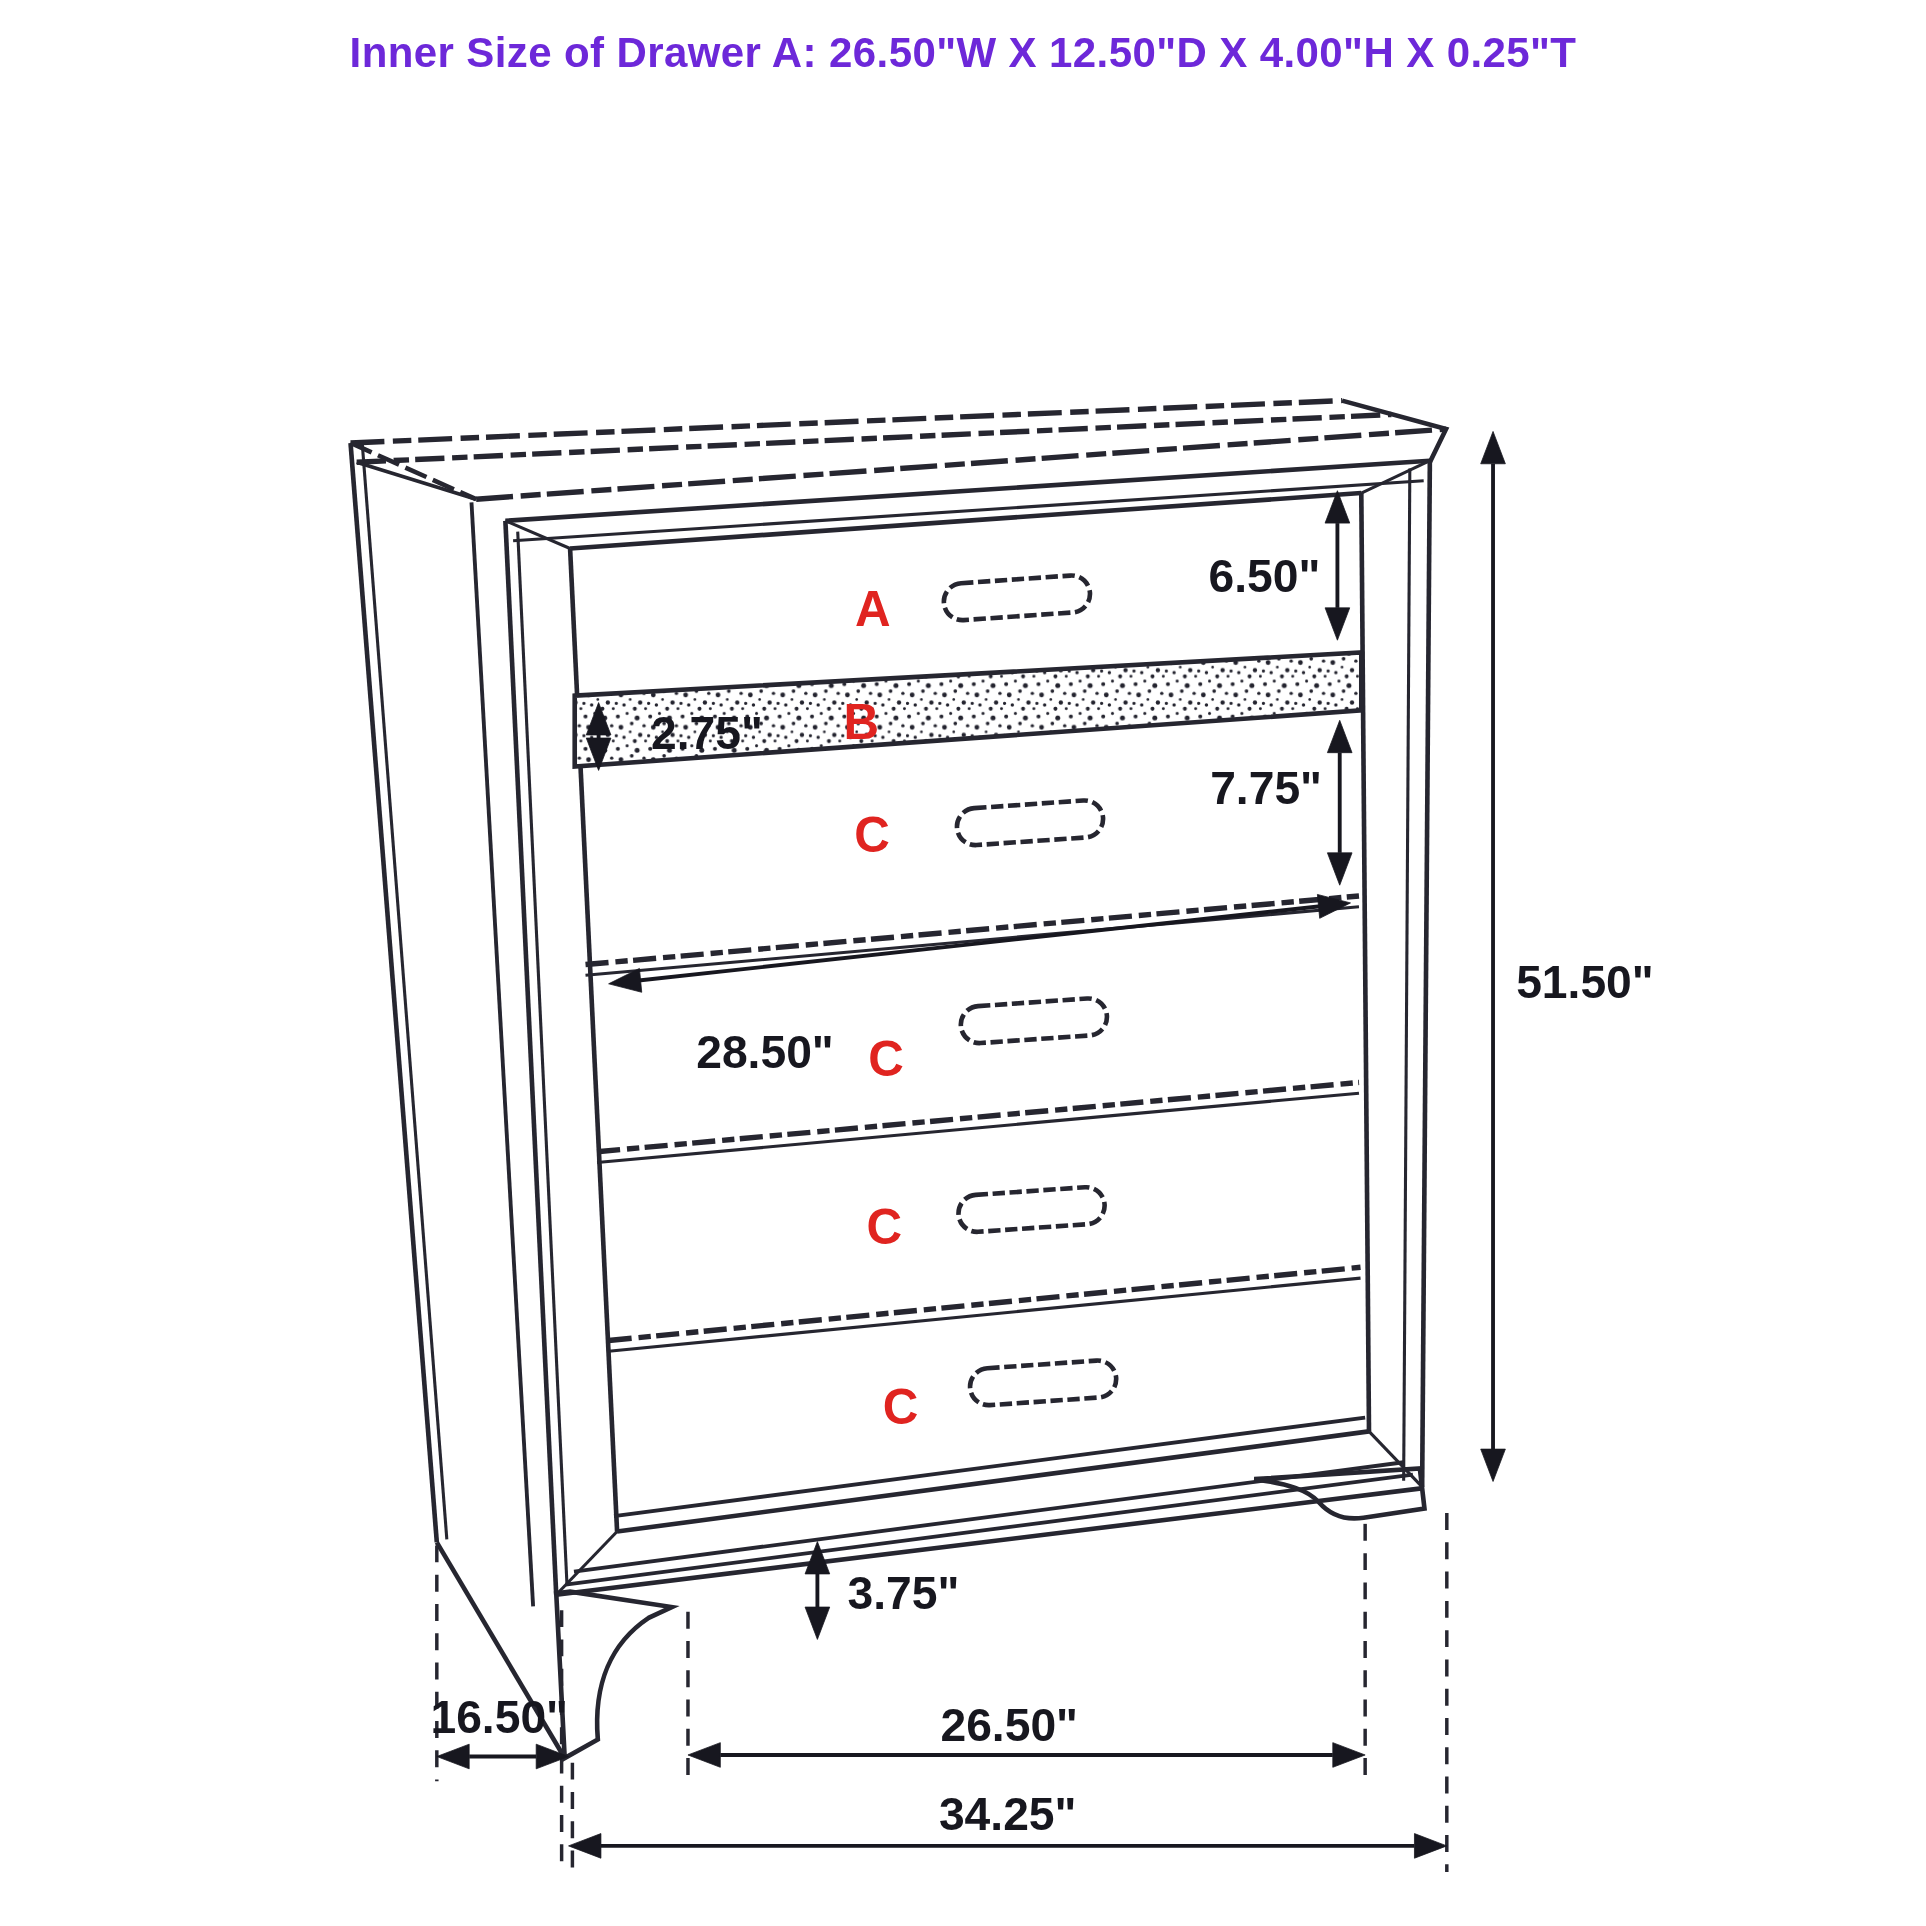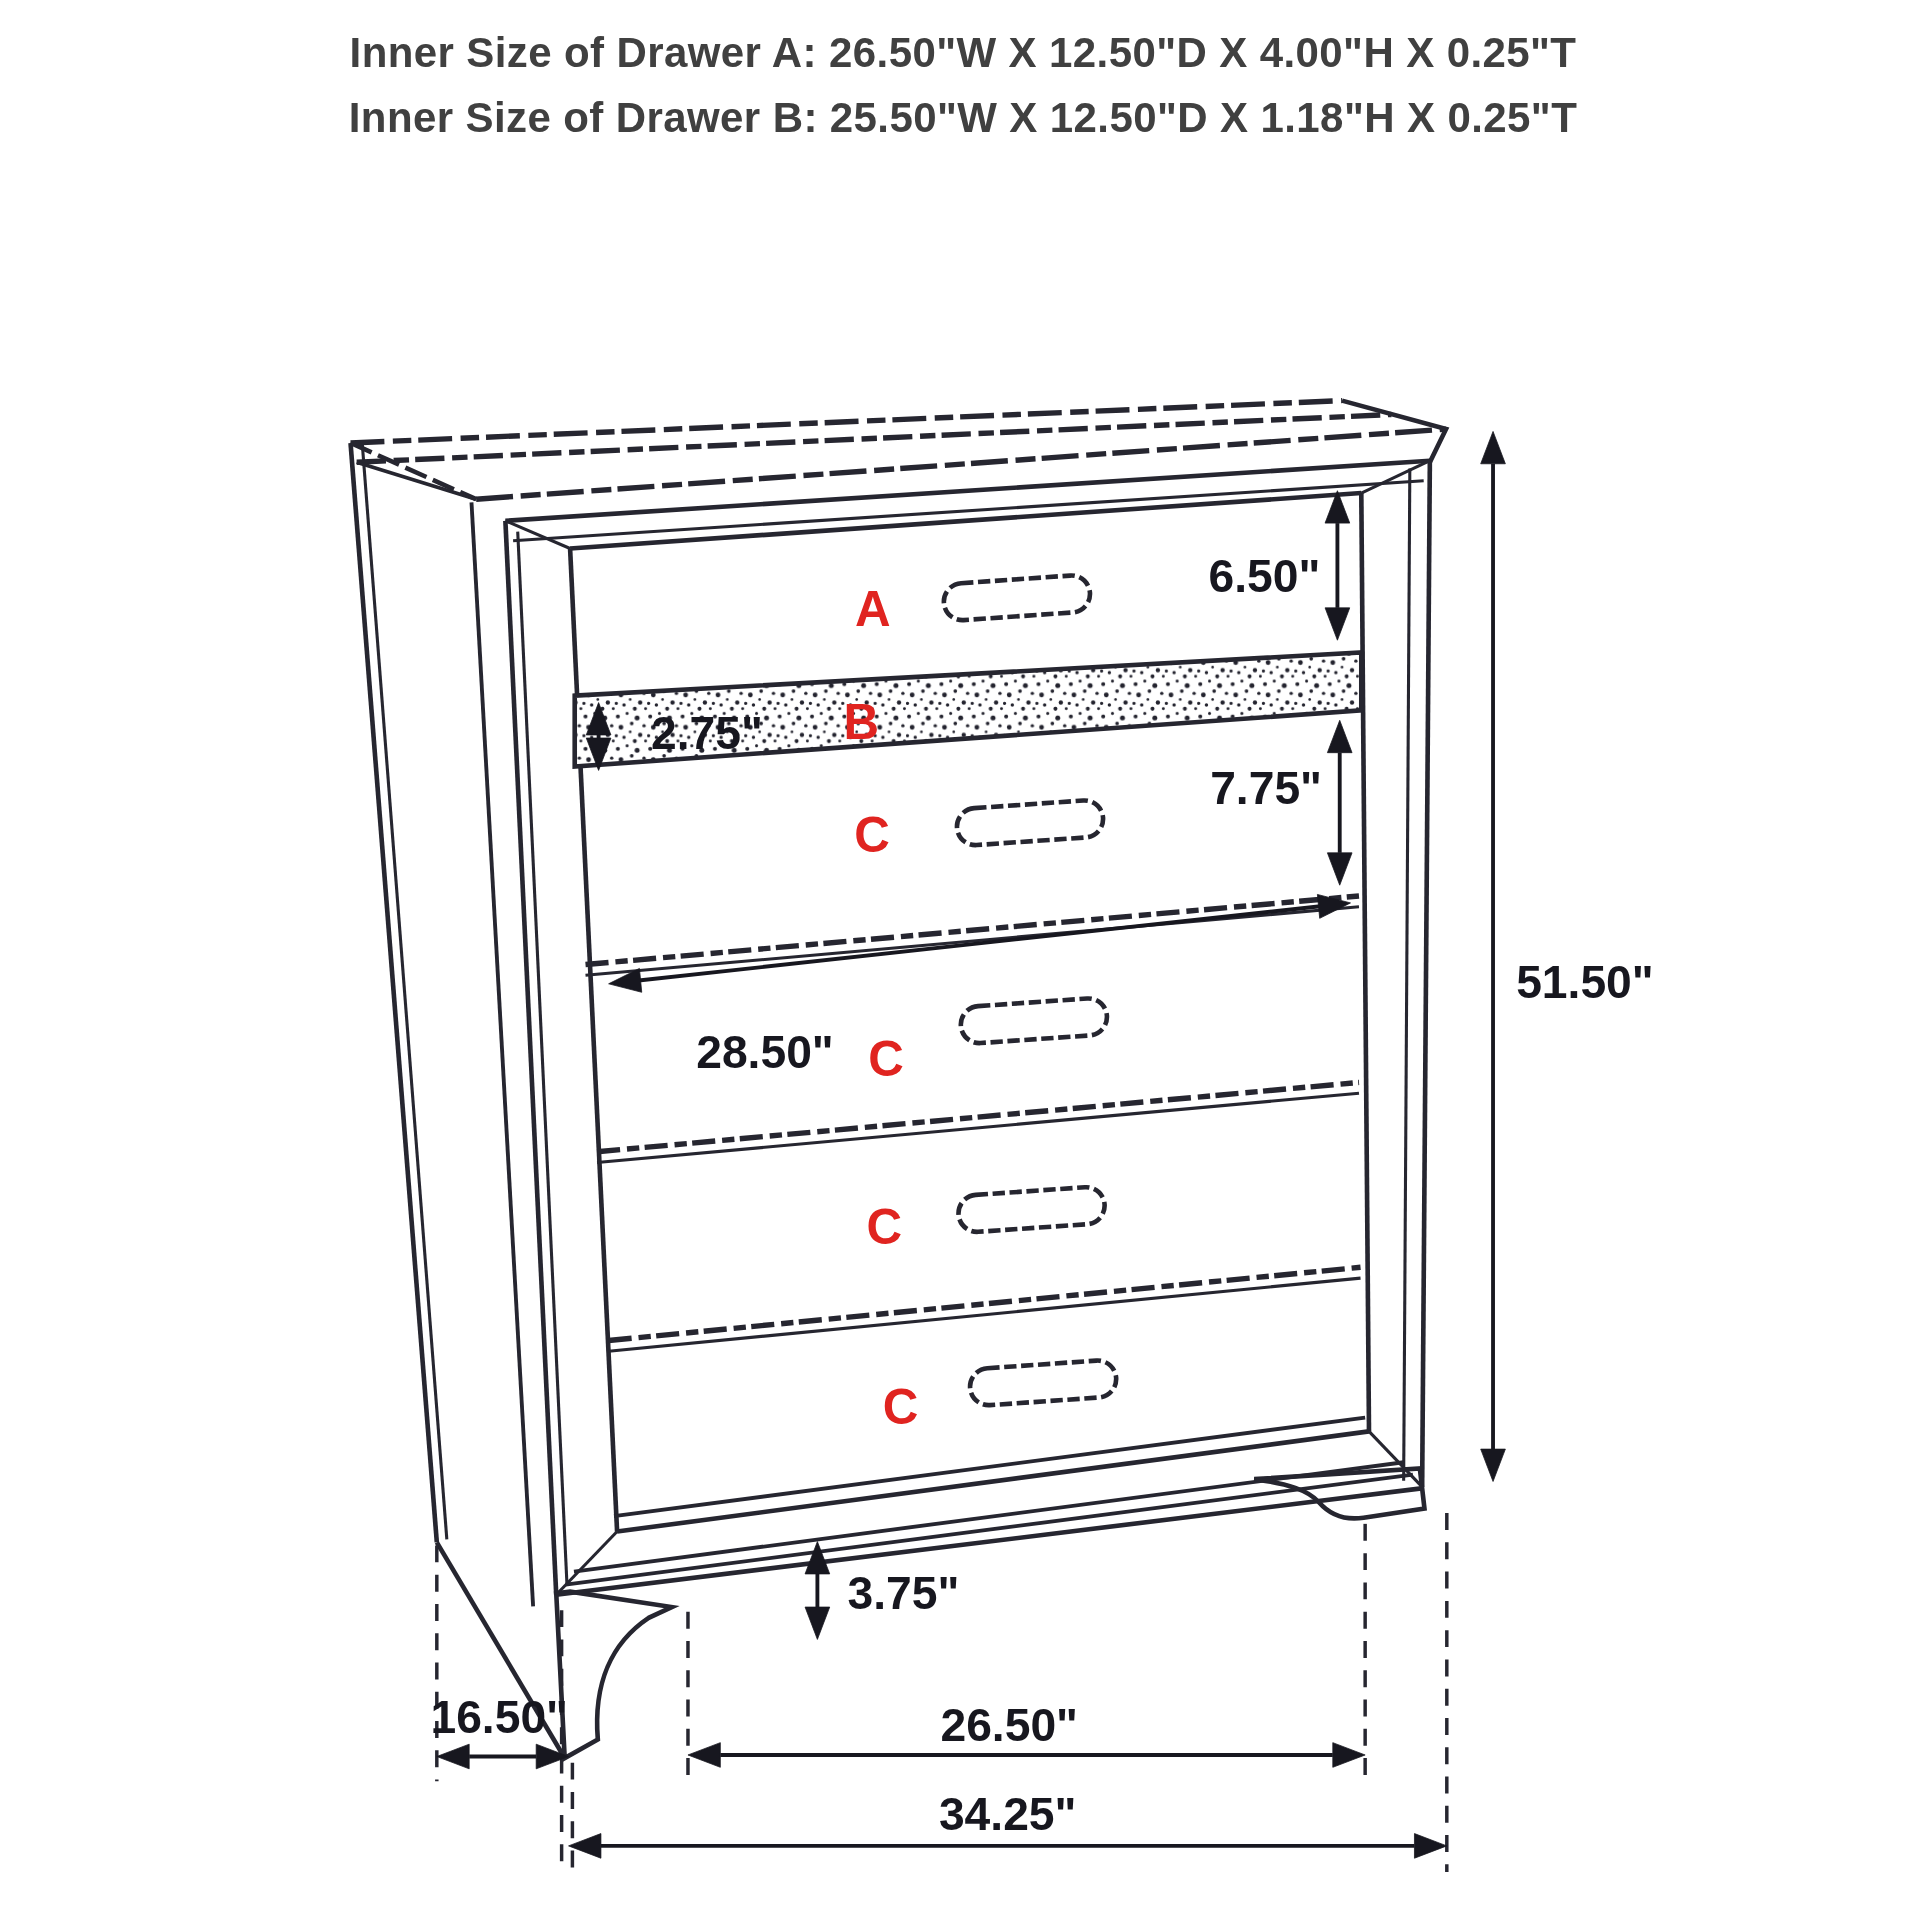--- a/index.html
+++ b/index.html
@@ -1,32 +1,31 @@
 <!DOCTYPE html>
 <html style="font-size:12.3px"><head>
 <meta charset="utf-8">
 <style>
   html,body{margin:0;padding:0;background:#ffffff;}
   .canvas{position:relative;width:1926px;height:1926px;background:#ffffff;overflow:hidden;
           font-family:"Liberation Sans",sans-serif;}
   .hdr{position:absolute;top:20px;left:0;width:100%;text-align:center;}
-  .hdr div{font-size:42px;font-weight:bold;color:#404040;line-height:65px;letter-spacing:0.4px;}
+  .hdr div{font-size:42px;font-weight:bold;color:#6d28d9;line-height:65px;letter-spacing:0.4px;}
   svg{position:absolute;left:0;top:0;}
   svg text{font-family:"Liberation Sans",sans-serif;font-weight:bold;}
   .dim{font-size:60px;fill:#17171f;}
   .red{font-size:64px;fill:#e02420;}
 </style>
 </head>
 <body>
 
 <div class="canvas">
 
   <div class="hdr">
     <div>Inner Size of Drawer A: 26.50"W X 12.50"D X 4.00"H X 0.25"T</div>
-    <div>Inner Size of Drawer B: 25.50"W X 12.50"D X 1.18"H X 0.25"T</div>
   </div>
 
   <svg width="1926" height="1926" viewBox="0 0 2500 2500">
     <defs>
       <pattern id="stip" width="42" height="42" patternUnits="userSpaceOnUse">
         <rect width="42" height="42" fill="#ffffff"></rect>
         <circle cx="4" cy="6" r="2.6" fill="#23232e"></circle>
         <circle cx="16" cy="2" r="2.0" fill="#23232e"></circle>
         <circle cx="29" cy="8" r="3.2" fill="#23232e"></circle>
         <circle cx="38" cy="18" r="2.2" fill="#23232e"></circle>

